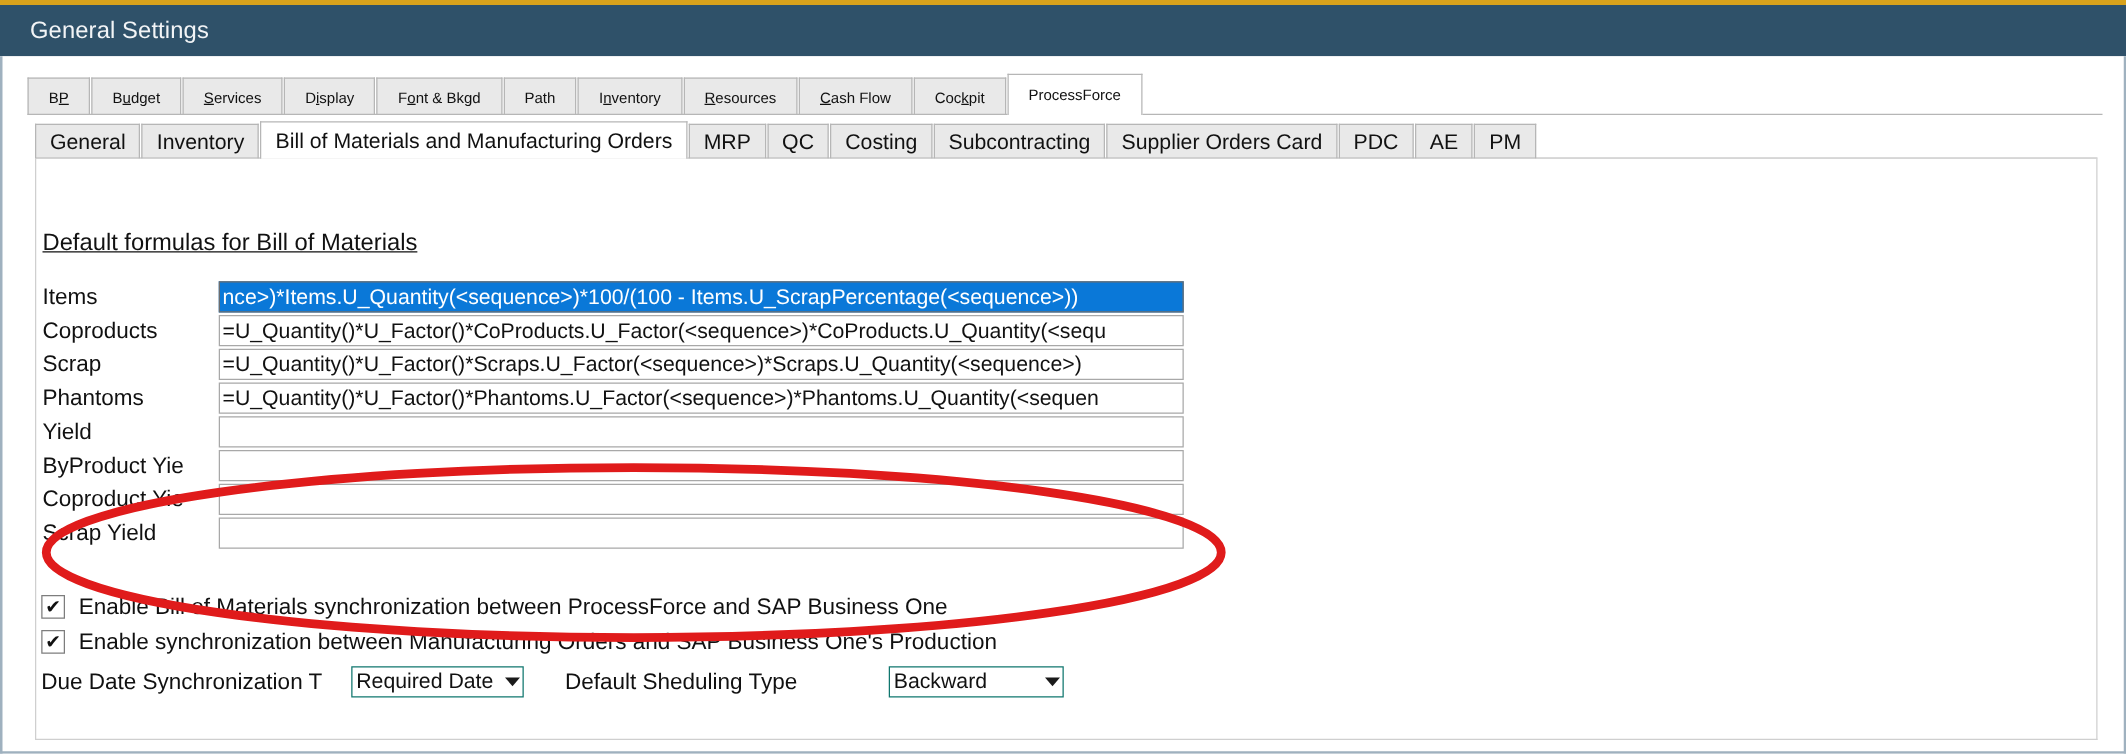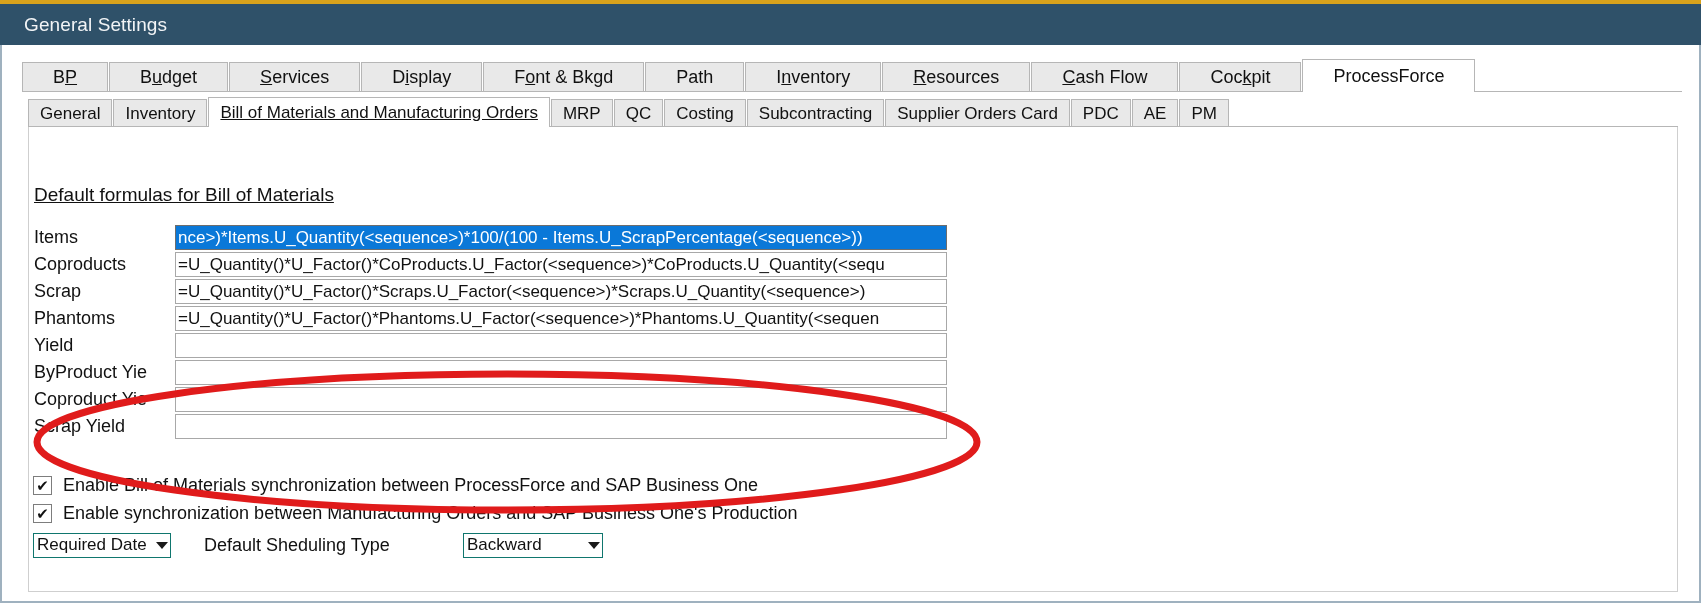--- a/index.html
+++ b/index.html
@@ -64,22 +64,22 @@
   }
   .tab-o {
     height: 30px;
     background: #e9e9e9;
     border: 1px solid #b6b6b6;
     border-bottom: none;
     margin-right: 1px;
     display: flex;
     align-items: center;
     justify-content: center;
-    padding: 0 30px;
-    font-size: 18px;
+    padding: 0 16px;
+    font-size: 12px;
     color: #111111;
     position: relative;
   }
   .tab-o.active {
     background: #ffffff;
     height: 33px;
     border-color: #b6b6b6;
     z-index: 3;
     font-weight: 400;
   }
@@ -112,21 +112,20 @@
     align-items: center;
     justify-content: center;
     padding: 0 11px;
     font-size: 17px;
     color: #111111;
   }
   .tab-i.active {
     background: #ffffff;
     height: 30px;
     z-index: 3;
-    text-decoration: underline;
   }
   .tabrow-inner-underline {
     position: absolute;
     left: 26px; top: 81px;
     width: 1650px;
     height: 1px;
     background: #b6b6b6;
   }
 
   
@@ -419,20 +418,21 @@
             <div class="chkbox">✔</div>
             <div class="chk-label">Enable Bill of Materials synchronization between ProcessForce and SAP Business One</div>
           </div>
           <div class="chk-row">
             <div class="chkbox">✔</div>
             <div class="chk-label">Enable synchronization between Manufacturing Orders and SAP Business One's Production</div>
           </div>
         </div>
 
       <div class="bottom-row">
+        <div class="bl-label" style="width:248px;">Due Date Synchronization T</div>
         <div class="combo combo-due">
           <span class="combo-text">Required Date</span>
           <span class="combo-arrow">
               <i></i>
             </span>
         </div>
         <div class="bl-label" style="width:252px; padding-left:33px;">Default Sheduling Type</div>
         <div class="combo combo-sched">
           <span class="combo-text">Backward</span>
           <span class="combo-arrow">

